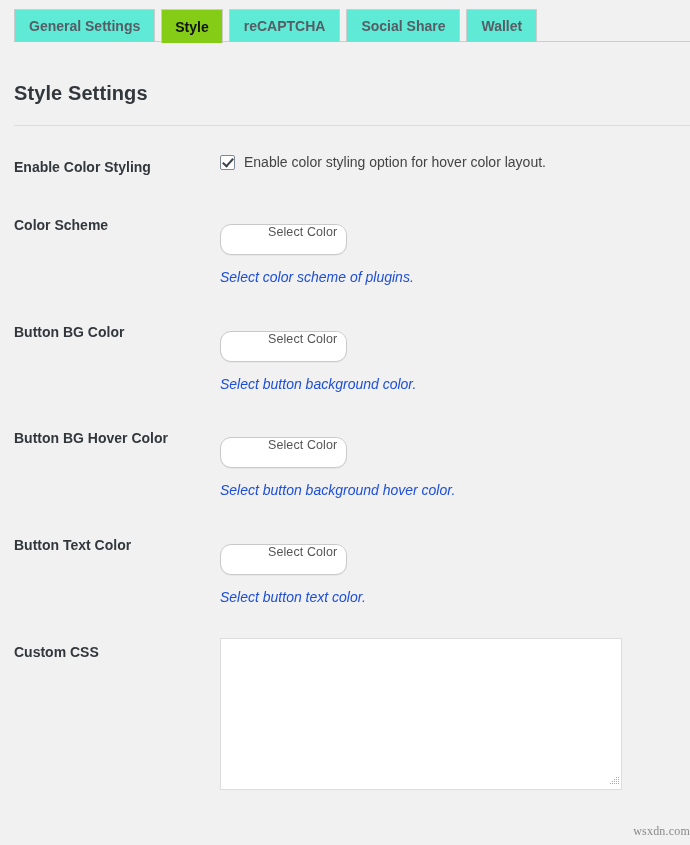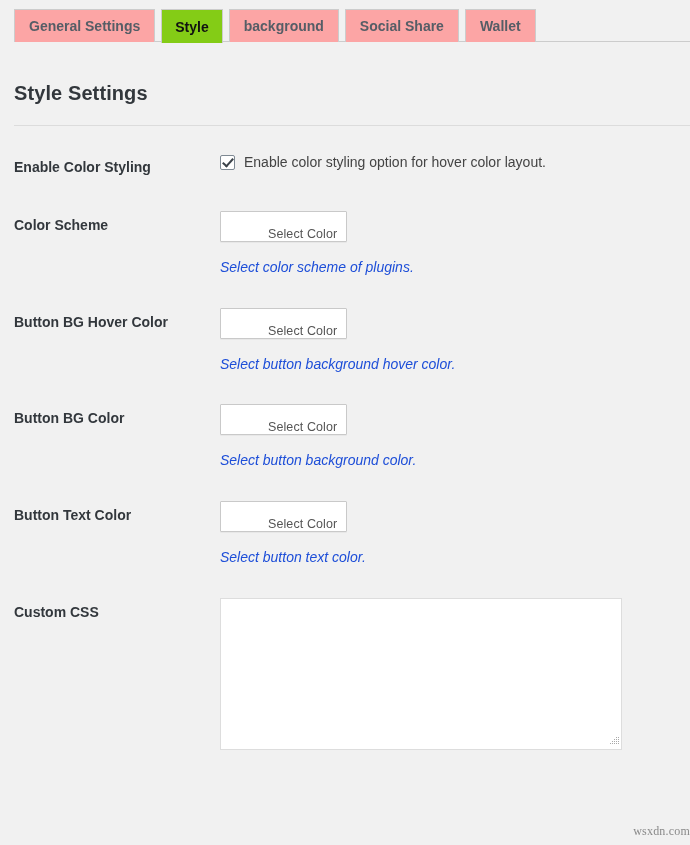--- a/index.html
+++ b/index.html
@@ -41,21 +41,21 @@
   }
   .tab {
     position: relative;
     z-index: 2;
     display: flex;
     align-items: center;
     justify-content: center;
     height: 33px;
     padding: 0 14px;
     box-sizing: border-box;
-    background: #fca5a5;
+    background: #5eead4;
     border: 1px solid #ccc;
     border-bottom: none;
     font-size: 14px;
     font-weight: bold;
     color: #555d66;
     line-height: 1;
     white-space: nowrap;
     cursor: pointer;
   }
   .tab.active {
@@ -140,24 +140,24 @@
     height: 9px;
     border: solid #3c434a;
     border-width: 0 2px 2px 0;
     transform: rotate(42deg);
   }
   .check-label { line-height: 1.4; }
 
   
   .color-picker {
     display: inline-flex;
-    align-items: flex-end;
+    align-items: flex-start;
     height: 29px;
     border: 1px solid #c9c9c9;
-    border-radius: 1px;
+    border-radius: 11px;
     background: #fff;
     overflow: hidden;
     cursor: pointer;
     box-shadow: 0 1px 0 rgba(0,0,0,.04);
   }
   .color-swatch {
     width: 38px;
     border-right: 1px solid #c9c9c9;
     box-sizing: border-box;
   }
@@ -236,21 +236,21 @@
 
 <div class="tab-bar">
   <div class="tab-strip">
     <div class="tab">
       <span>General Settings</span>
     </div>
     <div class="tab active">
       <span>Style</span>
     </div>
     <div class="tab">
-      <span>background</span>
+      <span>reCAPTCHA</span>
     </div>
     <div class="tab">
       <span>Social Share</span>
     </div>
     <div class="tab">
       <span>Wallet</span>
     </div>
   </div>
 </div>
 
@@ -277,38 +277,38 @@
       <td>
         <div class="color-picker">
           <span class="color-swatch" style="background:#26d85f;"></span>
           <span class="color-btn-label">Select Color</span>
         </div>
         <div class="field-desc">Select color scheme of plugins.</div>
       </td>
     </tr>
 
     <tr>
+      <th>Button BG Color</th>
+      <td>
+        <div class="color-picker">
+          <span class="color-swatch" style="background:#26d85f;"></span>
+          <span class="color-btn-label">Select Color</span>
+        </div>
+        <div class="field-desc">Select button background color.</div>
+      </td>
+    </tr>
+
+    <tr>
       <th>Button BG Hover Color</th>
       <td>
         <div class="color-picker">
           <span class="color-swatch" style="background:#2b4fe3;"></span>
           <span class="color-btn-label">Select Color</span>
         </div>
         <div class="field-desc">Select button background hover color.</div>
-      </td>
-    </tr>
-
-    <tr>
-      <th>Button BG Color</th>
-      <td>
-        <div class="color-picker">
-          <span class="color-swatch" style="background:#26d85f;"></span>
-          <span class="color-btn-label">Select Color</span>
-        </div>
-        <div class="field-desc">Select button background color.</div>
       </td>
     </tr>
 
     <tr>
       <th>Button Text Color</th>
       <td>
         <div class="color-picker">
           <span class="color-swatch is-white" style="background:#ffffff;"></span>
           <span class="color-btn-label">Select Color</span>
         </div>

